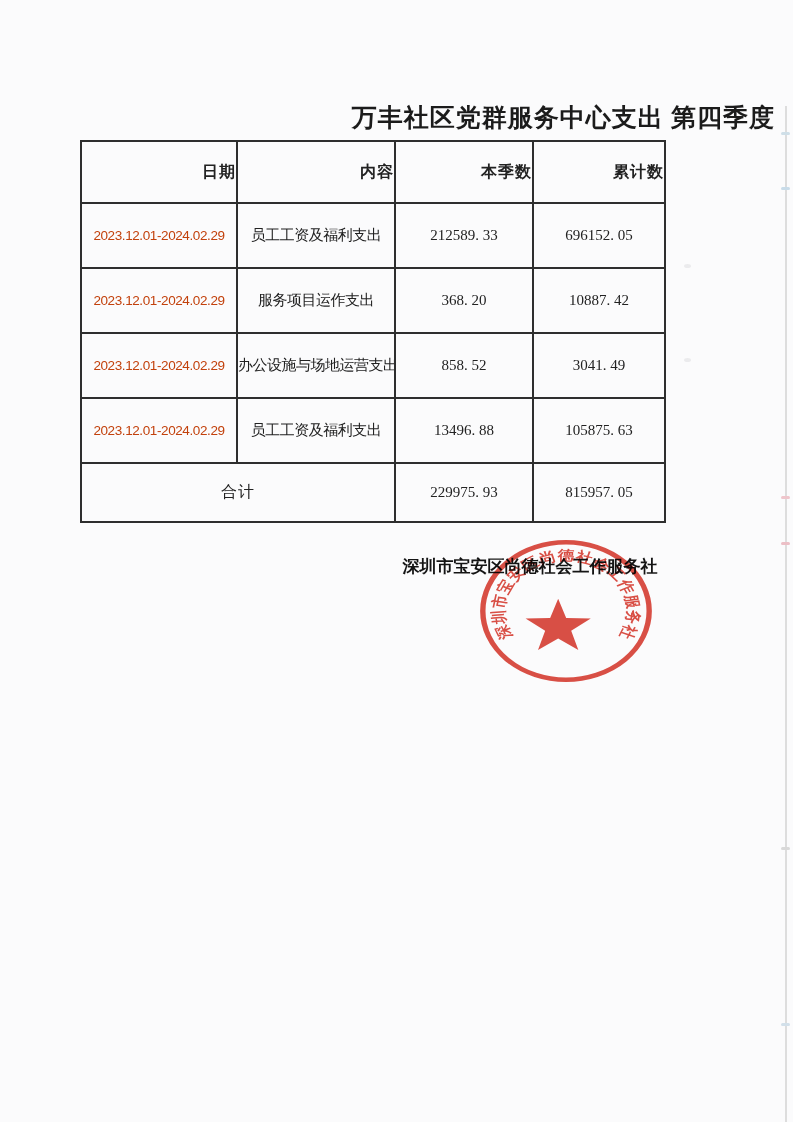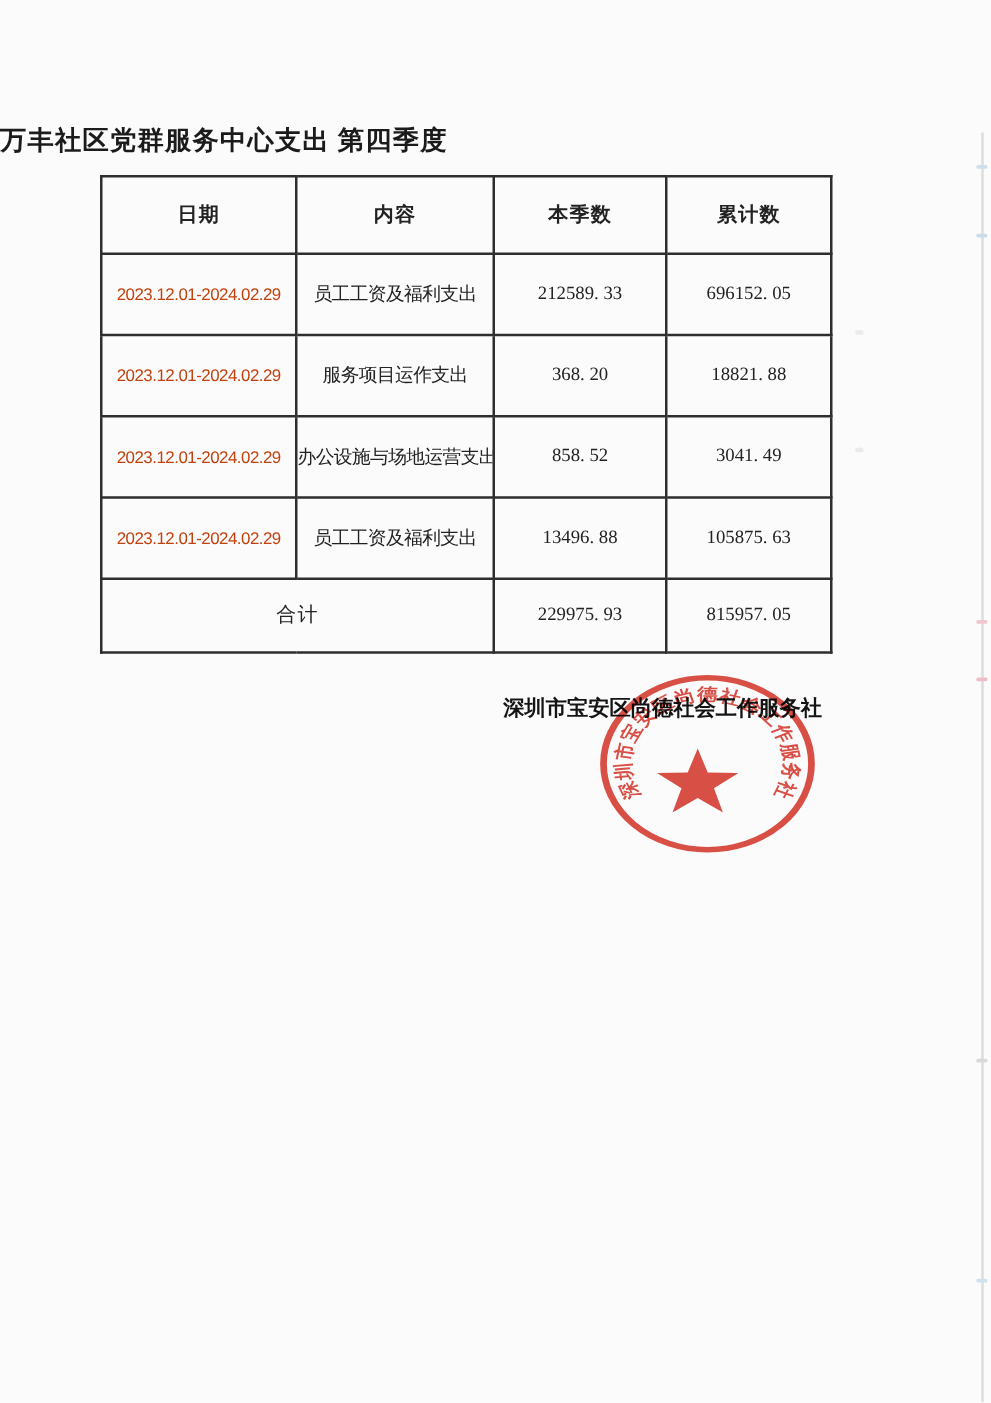--- a/index.html
+++ b/index.html
@@ -10,22 +10,22 @@
     background: #fbfbfc;
     overflow: hidden;
     font-family: "Liberation Serif", serif;
     color: #1e1e1e;
   }
   .doc-title {
     position: absolute;
     top: 84px;
     left: 0;
     width: 775px;
-    text-align: left;
-    font-size: 21px;
+    text-align: right;
+    font-size: 25px;
     font-weight: 700;
     letter-spacing: 1px;
     color: #1b1b1b;
   }
   table.report {
     position: absolute;
     top: 140px;
     left: 80px;
     width: 584px;
     border-collapse: collapse;
@@ -37,21 +37,21 @@
     padding: 0;
     overflow: hidden;
     white-space: nowrap;
   }
   tr.hdr     { height: 62px; }
   tr.datarow { height: 65px; }
   tr.totrow  { height: 59px; }
   th.hcell {
     font-size: 16px;
     font-weight: 700;
-    text-align: center;
+    text-align: right;
     letter-spacing: 1px;
     color: #222;
     margin-left: 16px;
   }
   td.cell-date {
     font-family: "Liberation Sans", sans-serif;
     font-size: 13.5px;
     letter-spacing: -0.4px;
     text-align: center;
     color: #c2410c;
@@ -164,21 +164,21 @@
       <tr class="datarow">
         <td class="cell-date">2023.12.01-2024.02.29</td>
         <td class="cell-content">员工工资及福利支出</td>
         <td class="cell-num">212589. 33</td>
         <td class="cell-num">696152. 05</td>
       </tr>
       <tr class="datarow">
         <td class="cell-date">2023.12.01-2024.02.29</td>
         <td class="cell-content">服务项目运作支出</td>
         <td class="cell-num">368. 20</td>
-        <td class="cell-num">18821. 88</td>
+        <td class="cell-num">10887. 42</td>
       </tr>
       <tr class="datarow">
         <td class="cell-date">2023.12.01-2024.02.29</td>
         <td class="cell-content">办公设施与场地运营支出</td>
         <td class="cell-num">858. 52</td>
         <td class="cell-num">3041. 49</td>
       </tr>
       <tr class="datarow">
         <td class="cell-date">2023.12.01-2024.02.29</td>
         <td class="cell-content">员工工资及福利支出</td>

